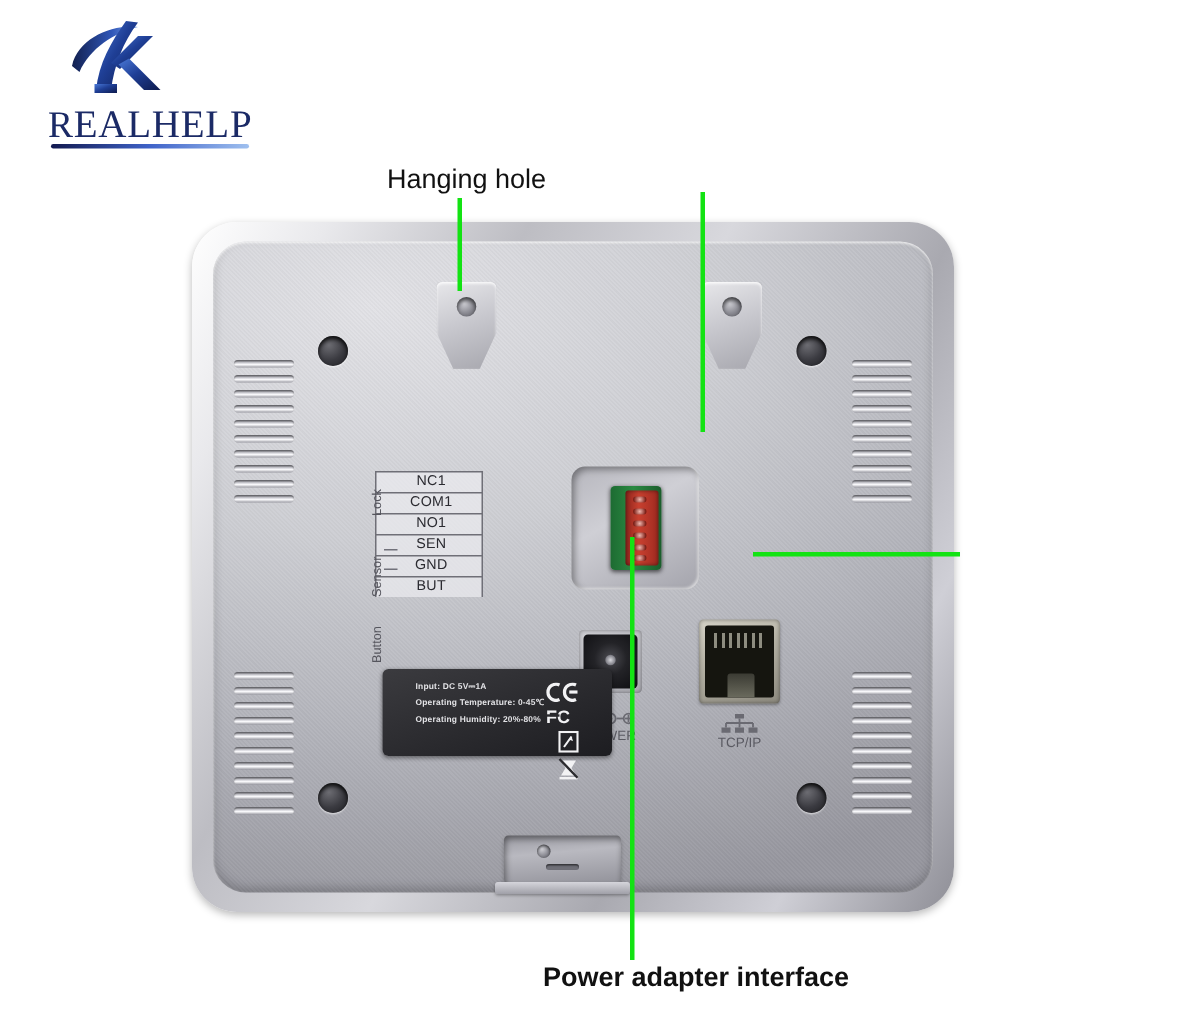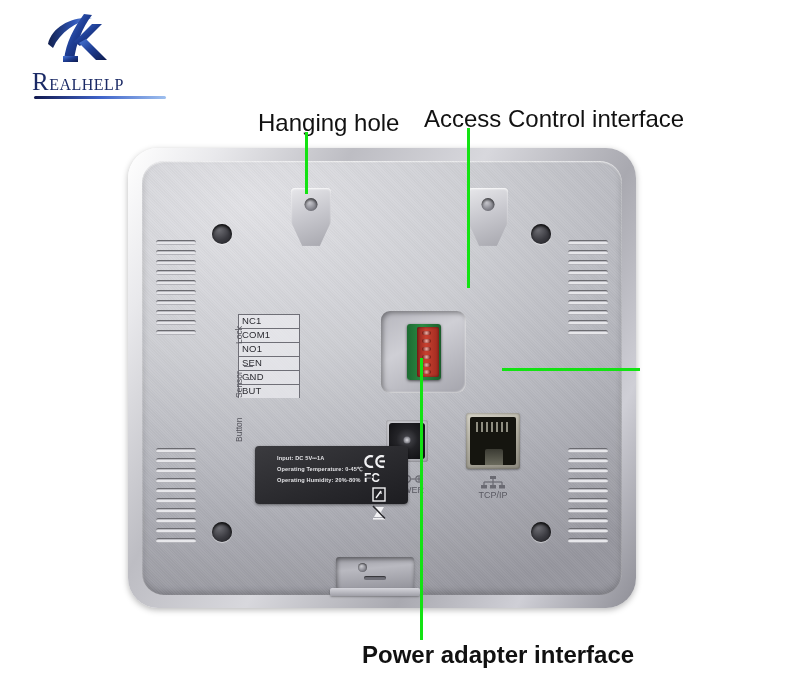--- a/index.html
+++ b/index.html
@@ -14,30 +14,30 @@
 
   
   #brand-logo{position:absolute;left:22px;top:12px;width:150px;height:82px;}
   #brand-logo svg{display:block;}
   .brand-word{
     position:absolute;left:10px;top:56px;
     font-family:"Liberation Serif", serif;
     color:#1b2a66;letter-spacing:.5px;white-space:nowrap;
   }
   .brand-word .cap{font-size:25px;}
-  .brand-word .rest{font-size:16px;text-align:right;}
+  .brand-word .rest{font-size:26px;text-align:right;}
   .brand-underline{
     position:absolute;left:12px;top:84px;width:132px;height:3px;
     background:linear-gradient(to right,#12194f,#3f63c9,#9fc0ef);
     border-radius:2px;
   }
 
   
   .callout{
-    position:absolute;color:#111;font-size:24px;white-space:nowrap;
+    position:absolute;color:#111;font-size:18px;white-space:nowrap;
     font-family:"Liberation Sans", sans-serif;
   }
   #callout-hanging-hole{left:258px;top:109px;}
   #callout-access-control{left:424px;top:105px;}
   #callout-tcpip{left:641px;top:360px;}
   #callout-power-adapter{left:362px;top:641px;font-weight:bold;}
 
   .leader{position:absolute;background:#13e313;}
   #leader-hanging-hole{left:305px;top:132px;width:3px;height:62px;}
   #leader-access-control{left:467px;top:128px;width:3px;height:160px;}
@@ -132,21 +132,21 @@
     box-shadow:inset 0 0 3px rgba(0,0,0,.5);
     position:relative;
   }
   #access-control-terminal .pin{
     position:absolute;left:5px;width:9px;height:4px;border-radius:2px;
     background:radial-gradient(circle,#f0b6ad 0%,#7d2018 80%);
   }
 
   
   #terminal-legend{
-    position:absolute;left:110px;top:166px;width:62px;
+    position:absolute;left:122px;top:166px;width:72px;text-align:center;
   }
   #terminal-legend .pin-row{
     height:13px;border:1px solid #6f6f77;border-bottom:none;
     background:rgba(236,236,240,.72);
     font-size:9.5px;line-height:12px;color:#2b2b31;
     padding-left:3px;font-family:"Liberation Sans", sans-serif;
     letter-spacing:.2px;
   }
   #terminal-legend .pin-row:last-child{border-bottom:1px solid #6f6f77;}
   .legend-group{
@@ -281,21 +281,20 @@
       <path d="M62 2 C52 16, 44 30, 42 48 L52 48 C54 32, 60 16, 70 3 Z" fill="url(#kgrad)"></path>
       <path d="M52 30 L70 12 L80 12 L58 34 Z" fill="url(#kgrad)"></path>
       <path d="M57 31 L74 48 L85 48 L64 27 Z" fill="url(#kgrad)"></path>
       <path d="M41 44 L56 44 L56 50 L41 50 Z" fill="url(#kgrad)"></path>
     </svg>
     <div class="brand-word"><span class="cap">R</span><span class="rest">EALHELP</span></div>
     <div class="brand-underline"></div>
   </div>
 
   <div class="callout" id="callout-hanging-hole">Hanging hole</div>
-  <div class="callout" id="callout-access-control">Access Control interface</div>
   <div class="callout" id="callout-power-adapter">Power adapter interface</div>
 
   <div id="device">
     <div id="device-bezel"></div>
     <div id="device-backplate"></div>
 
     <div class="screw-hole" id="screw-hole-tl"></div>
     <div class="screw-hole" id="screw-hole-tr"></div>
     <div class="screw-hole" id="screw-hole-bl"></div>
     <div class="screw-hole" id="screw-hole-br"></div>

